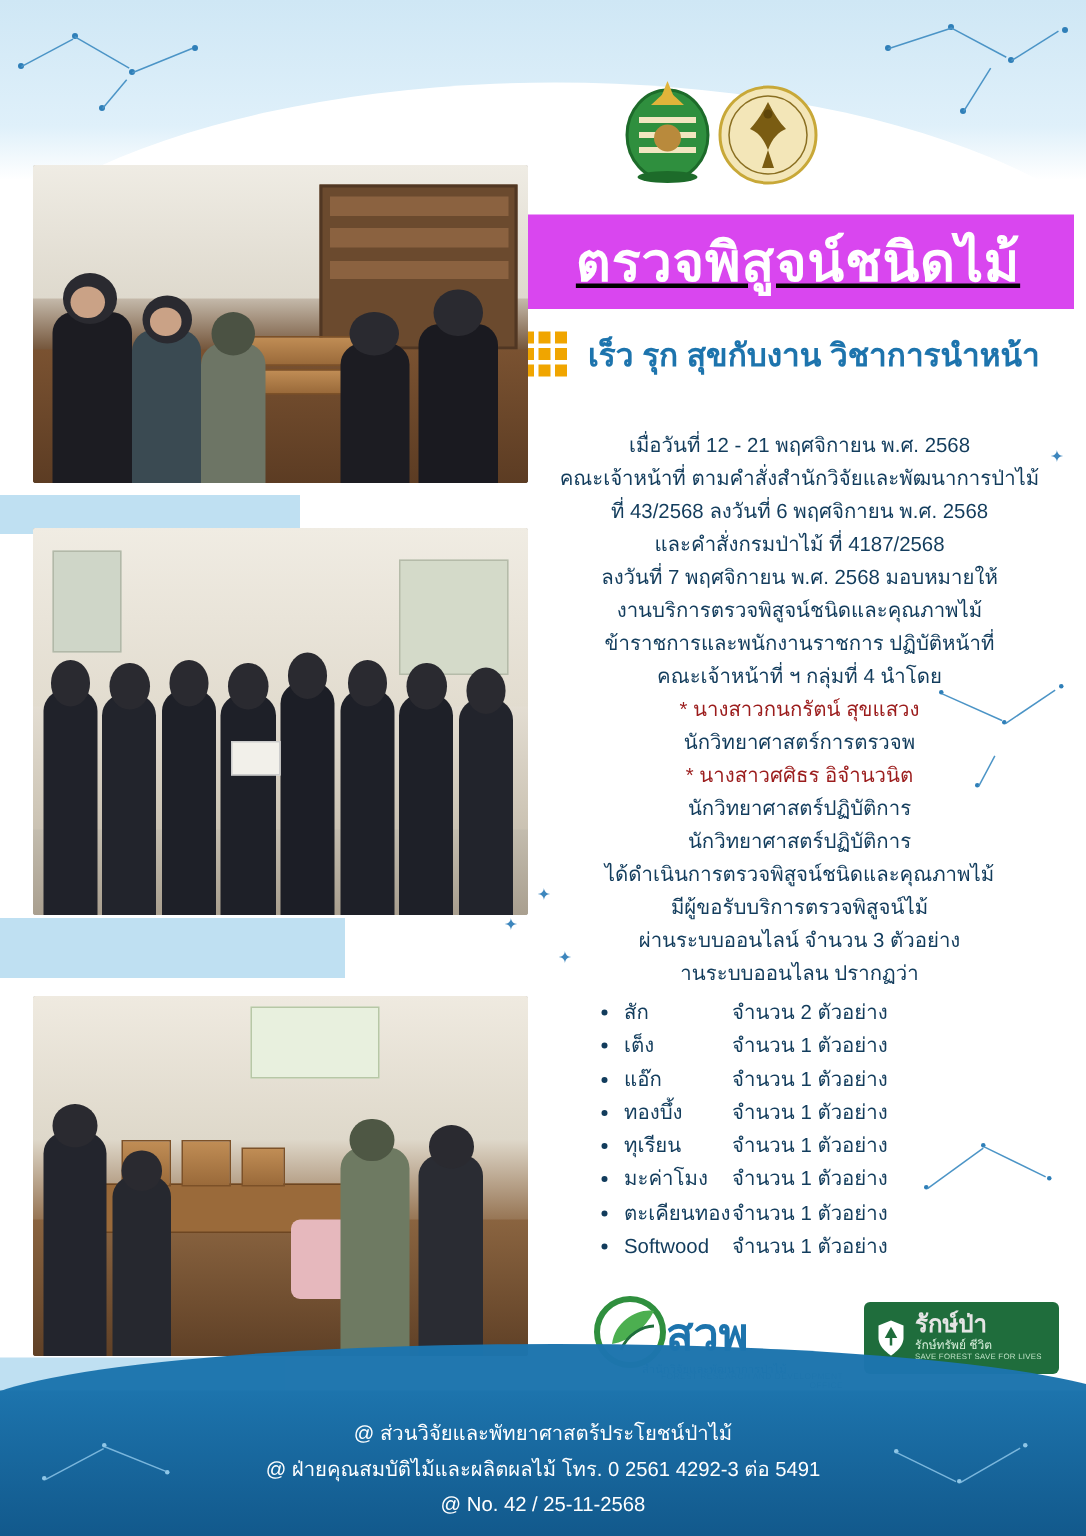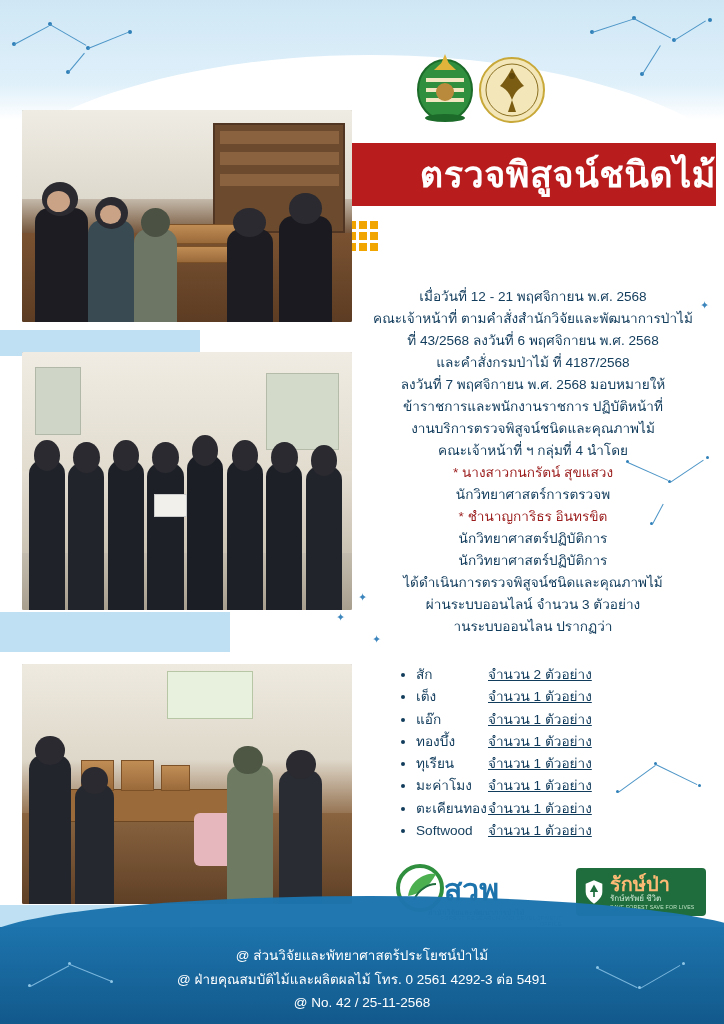--- a/index.html
+++ b/index.html
@@ -87,22 +87,22 @@
   
   .emblem {
     position: absolute; border-radius: 50%;
   }
   #emblem1 { left: 414px; top: 48px; width: 62px; height: 76px; }
   #emblem2 { left: 478px; top: 56px; width: 68px; height: 68px; }
 
   
   .title-box {
     position: absolute; left: 348px; top: 143px; width: 368px; height: 63px;
-    background: #b91c1c;
-    display: flex; align-items: center; justify-content: flex-end;
+    background: #d946ef;
+    display: flex; align-items: center; justify-content: center; text-decoration: underline;
   }
   .title-box .t {
     color: #ffffff; font-size: 36px; font-weight: bold; letter-spacing: .5px;
     white-space: nowrap;
   }
   .subtitle-row {
     position: absolute; left: 348px; top: 216px; width: 372px; height: 40px;
     display: flex; align-items: center;
   }
   .dotgrid {
@@ -121,21 +121,21 @@
     color: #123c5c; font-size: 13.6px; line-height: 1.62;
     text-align: center;
   }
   .body-text p { margin: 0; }
   .names { color: #9b1c1c; }
   .roles { color: #123c5c; }
   .list {
     position: absolute; left: 398px; top: 664px; width: 320px;
     color: #123c5c; font-size: 13.6px; line-height: 1.64;
   }
-  .list ul { list-style: disc; margin-left: 18px; text-decoration: underline; }
+  .list ul { list-style: disc; margin-left: 18px; }
   .list li span.sp { display: inline-block; min-width: 72px; }
 
   
   .logo-suwp {
     position: absolute; left: 392px; top: 862px; width: 170px; height: 62px; text-align: right;
   }
   .logo-rakpa {
     position: absolute; left: 576px; top: 868px; width: 130px; height: 48px;
     background: #1f6d3c; border-radius: 4px;
     display: flex; align-items: center; padding-left: 8px;
@@ -231,20 +231,21 @@
       <i></i>
         <i></i>
         <i></i>
         <i></i>
         <i></i>
         <i></i>
         <i></i>
         <i></i>
         <i></i>
     </div>
+    <div class="s">เร็ว รุก สุขกับงาน วิชาการนำหน้า</div>
   </div>
 
   <div class="photo" id="photo1">
     <div class="room-bg p1"></div>
     <div style="position:absolute;left:0;top:0;width:100%;height:42%;background:linear-gradient(180deg,#efece4,#ded9cd);"></div>
     <div style="position:absolute;left:58%;top:6%;width:40%;height:52%;background:#6b4a2e;border:2px solid #513723;"></div>
     <div style="position:absolute;left:60%;top:10%;width:36%;height:6%;background:#8b6240;"></div>
     <div style="position:absolute;left:60%;top:20%;width:36%;height:6%;background:#8b6240;"></div>
     <div style="position:absolute;left:60%;top:30%;width:36%;height:6%;background:#8b6240;"></div>
     <div style="position:absolute;left:0;top:58%;width:100%;height:42%;background:linear-gradient(180deg,#7a5231,#5c3c23);"></div>
@@ -311,31 +312,32 @@
     <div class="head" style="left:80%;bottom:52%;width:9%;height:12%;"></div>
 
   </div>
 
   <div class="body-text">
     <p>เมื่อวันที่ 12 - 21 พฤศจิกายน พ.ศ. 2568</p>
     <p>คณะเจ้าหน้าที่ ตามคำสั่งสำนักวิจัยและพัฒนาการป่าไม้</p>
     <p>ที่ 43/2568 ลงวันที่ 6 พฤศจิกายน พ.ศ. 2568</p>
     <p>และคำสั่งกรมป่าไม้ ที่ 4187/2568</p>
     <p>ลงวันที่ 7 พฤศจิกายน พ.ศ. 2568 มอบหมายให้</p>
+    <p>งานบริการตรวจพิสูจน์ชนิดและคุณภาพไม้</p>
     <p>ข้าราชการและพนักงานราชการ ปฏิบัติหน้าที่</p>
-    <p>งานบริการตรวจพิสูจน์ชนิดและคุณภาพไม้</p>
     <p>คณะเจ้าหน้าที่ ฯ กลุ่มที่ 4 นำโดย</p>
 
     <p class="names">* นางสาวกนกรัตน์ สุขแสวง</p>
     <p class="roles">นักวิทยาศาสตร์การตรวจพ</p>
-    <p class="names">* ชำนาญการิธร อินทรขิต</p>
+    <p class="names">* นางสาวศศิธร อิจำนวนิต</p>
     <p class="roles">นักวิทยาศาสตร์ปฏิบัติการ</p>
     <p class="roles">นักวิทยาศาสตร์ปฏิบัติการ</p>
 
     <p>ได้ดำเนินการตรวจพิสูจน์ชนิดและคุณภาพไม้</p>
+    <p>มีผู้ขอรับบริการตรวจพิสูจน์ไม้</p>
     <p>ผ่านระบบออนไลน์ จำนวน 3 ตัวอย่าง</p>
     <p>านระบบออนไลน ปรากฏว่า</p>
   </div>
 
   <div class="list">
     <ul>
       <li>
         <span class="sp">สัก</span><span>จำนวน 2 ตัวอย่าง</span>
       </li>
       <li>
@@ -373,21 +375,21 @@
     <div style="position:absolute;left:34px;top:53px;font-size:5.6px;color:#5b7d91;letter-spacing:.3px;">FOREST RESEARCH AND DEVELOPMENT OFFICE</div>
   </div>
 
   <div class="logo-rakpa">
     <svg viewBox="0 0 24 30" width="20" height="26" aria-hidden="true">
       <path d="M12 1 L22 5 V15 C22 23 12 29 12 29 C12 29 2 23 2 15 V5 Z" fill="#ffffff"></path>
       <path d="M12 6 L17 15 H7 Z" fill="#1f6d3c"></path>
       <rect x="11" y="15" width="2" height="6" fill="#1f6d3c"></rect>
     </svg>
     <div style="margin-left:6px;">
-      <div style="color:#fdba74;font-size:20px;font-weight:bold;line-height:1;">รักษ์ป่า</div>
+      <div style="color:#e5e5e5;font-size:16px;font-weight:bold;line-height:1;">รักษ์ป่า</div>
       <div style="color:#d9f0dd;font-size:8px;line-height:1.3;">รักษ์ทรัพย์ ชีวิต</div>
       <div style="color:#bfe3c6;font-size:5.2px;letter-spacing:.2px;">SAVE FOREST SAVE FOR LIVES</div>
     </div>
   </div>
 
   <div class="bottom-wave"></div>
   <div class="bottom-band"></div>
   <div class="constel" style="left:24px;bottom:14px;width:120px;height:60px;">
     <div class="dot" style="left:4px;top:34px;width:3px;height:3px;background:#8fc6e6;"></div>
     <div class="dot" style="left:44px;top:12px;width:3px;height:3px;background:#8fc6e6;"></div>

